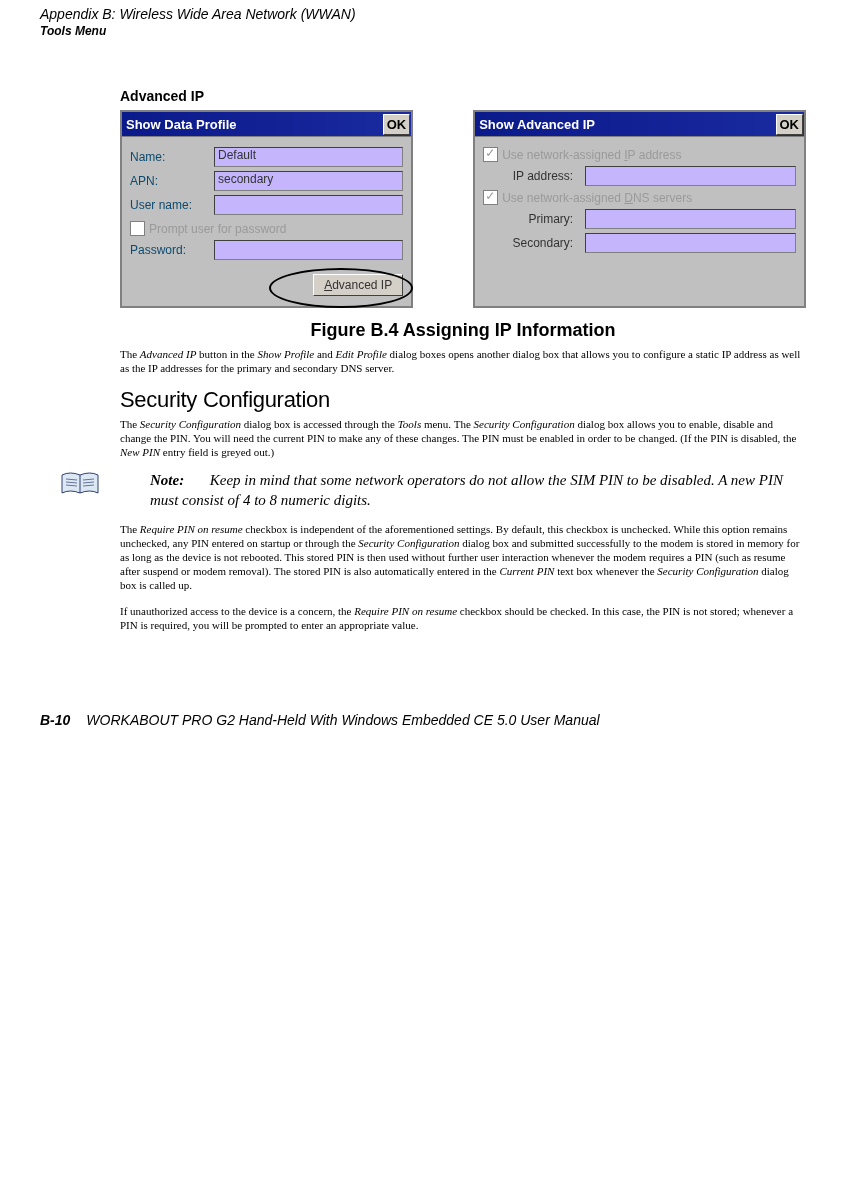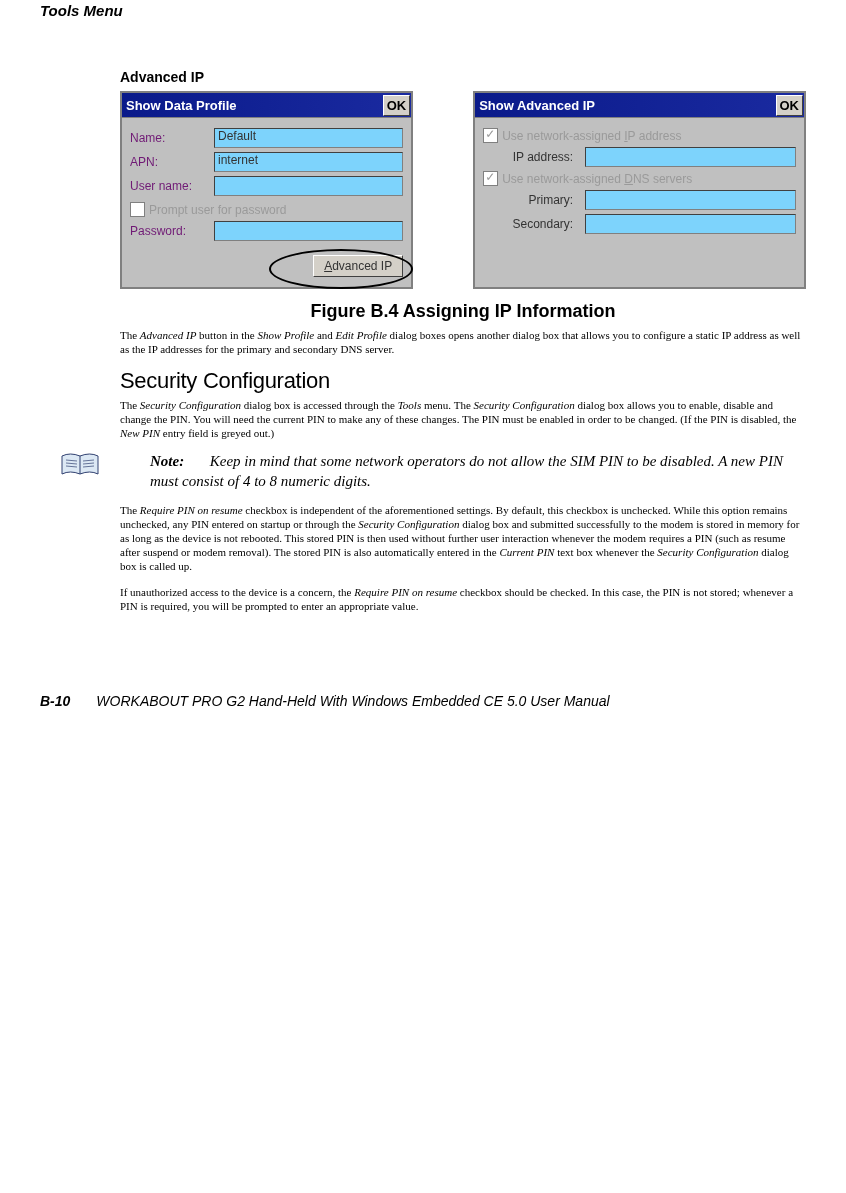--- a/index.html
+++ b/index.html
@@ -17,21 +17,21 @@
   .header-appendix {
     font-style: italic;
     font-family: Arial, Helvetica, sans-serif;
     font-size: 14px;
     margin-top: 6px;
   }
   .header-section {
     font-style: italic;
     font-weight: bold;
     font-family: Arial, Helvetica, sans-serif;
-    font-size: 15px;
+    font-size: 12px;
     margin-top: 2px;
     margin-bottom: 50px;
   }
   .content {
     margin-left: 80px;
   }
   .adv-ip-heading {
     font-family: Arial, Helvetica, sans-serif;
     font-weight: bold;
     font-size: 14px;
@@ -79,31 +79,31 @@
     font-size: 12px;
     color: #333;
   }
   .form-row {
     display: flex;
     align-items: center;
     margin-bottom: 4px;
   }
   .form-row .lbl {
     width: 84px;
-    color: #701a75;
+    color: #0c4a6e;
   }
   .form-row .lbl2 {
     width: 90px;
     color: #333;
     text-align: right;
     padding-right: 12px;
   }
   .fld {
     flex: 1;
-    background: #7dd3fc;
+    background: #c4b5fd;
     border: 1px solid #808080;
     border-top-color: #404040;
     border-left-color: #404040;
     height: 18px;
     padding: 0 3px;
     font-size: 12px;
   }
   .grey-lbl { color: #9a9a9a; }
   .cb {
     display: inline-block;
@@ -186,55 +186,56 @@
   }
   .note-text .note-label {
     font-weight: bold;
     font-style: italic;
     display: inline-block;
     width: 56px;
   }
   .footer {
     display: flex;
     align-items: center;
-    gap: 26px;
+    gap: 16px;
     margin-top: 80px;
     font-family: Arial, Helvetica, sans-serif;
     font-size: 14px;
     font-style: italic;
   }
   .footer .page-num {
     font-weight: bold;
     font-style: italic;
   }
 </style>
 </head>
 <body>
 
 <div class="page">
+  <div class="header-appendix">Appendix  B:  Wireless Wide Area Network (WWAN)</div>
   <div class="header-section">Tools Menu</div>
 
   <div class="content">
     <div class="adv-ip-heading">Advanced IP</div>
 
     <div class="screenshots">
 
       <div class="window w1">
         <div class="titlebar">
           <span>Show Data Profile</span>
           <span class="ok-btn">OK</span>
         </div>
         <div class="wbody">
           <div class="form-row">
             <span class="lbl">Name:</span>
             <div class="fld">Default</div>
           </div>
           <div class="form-row">
             <span class="lbl">APN:</span>
-            <div class="fld">internet</div>
+            <div class="fld">secondary</div>
           </div>
           <div class="form-row">
             <span class="lbl">User name:</span>
             <div class="fld"></div>
           </div>
           <div class="form-row grey-lbl" style="margin-top:6px;">
             <span class="cb"></span>
             <span>Prompt user for password</span>
           </div>
           <div class="form-row">

